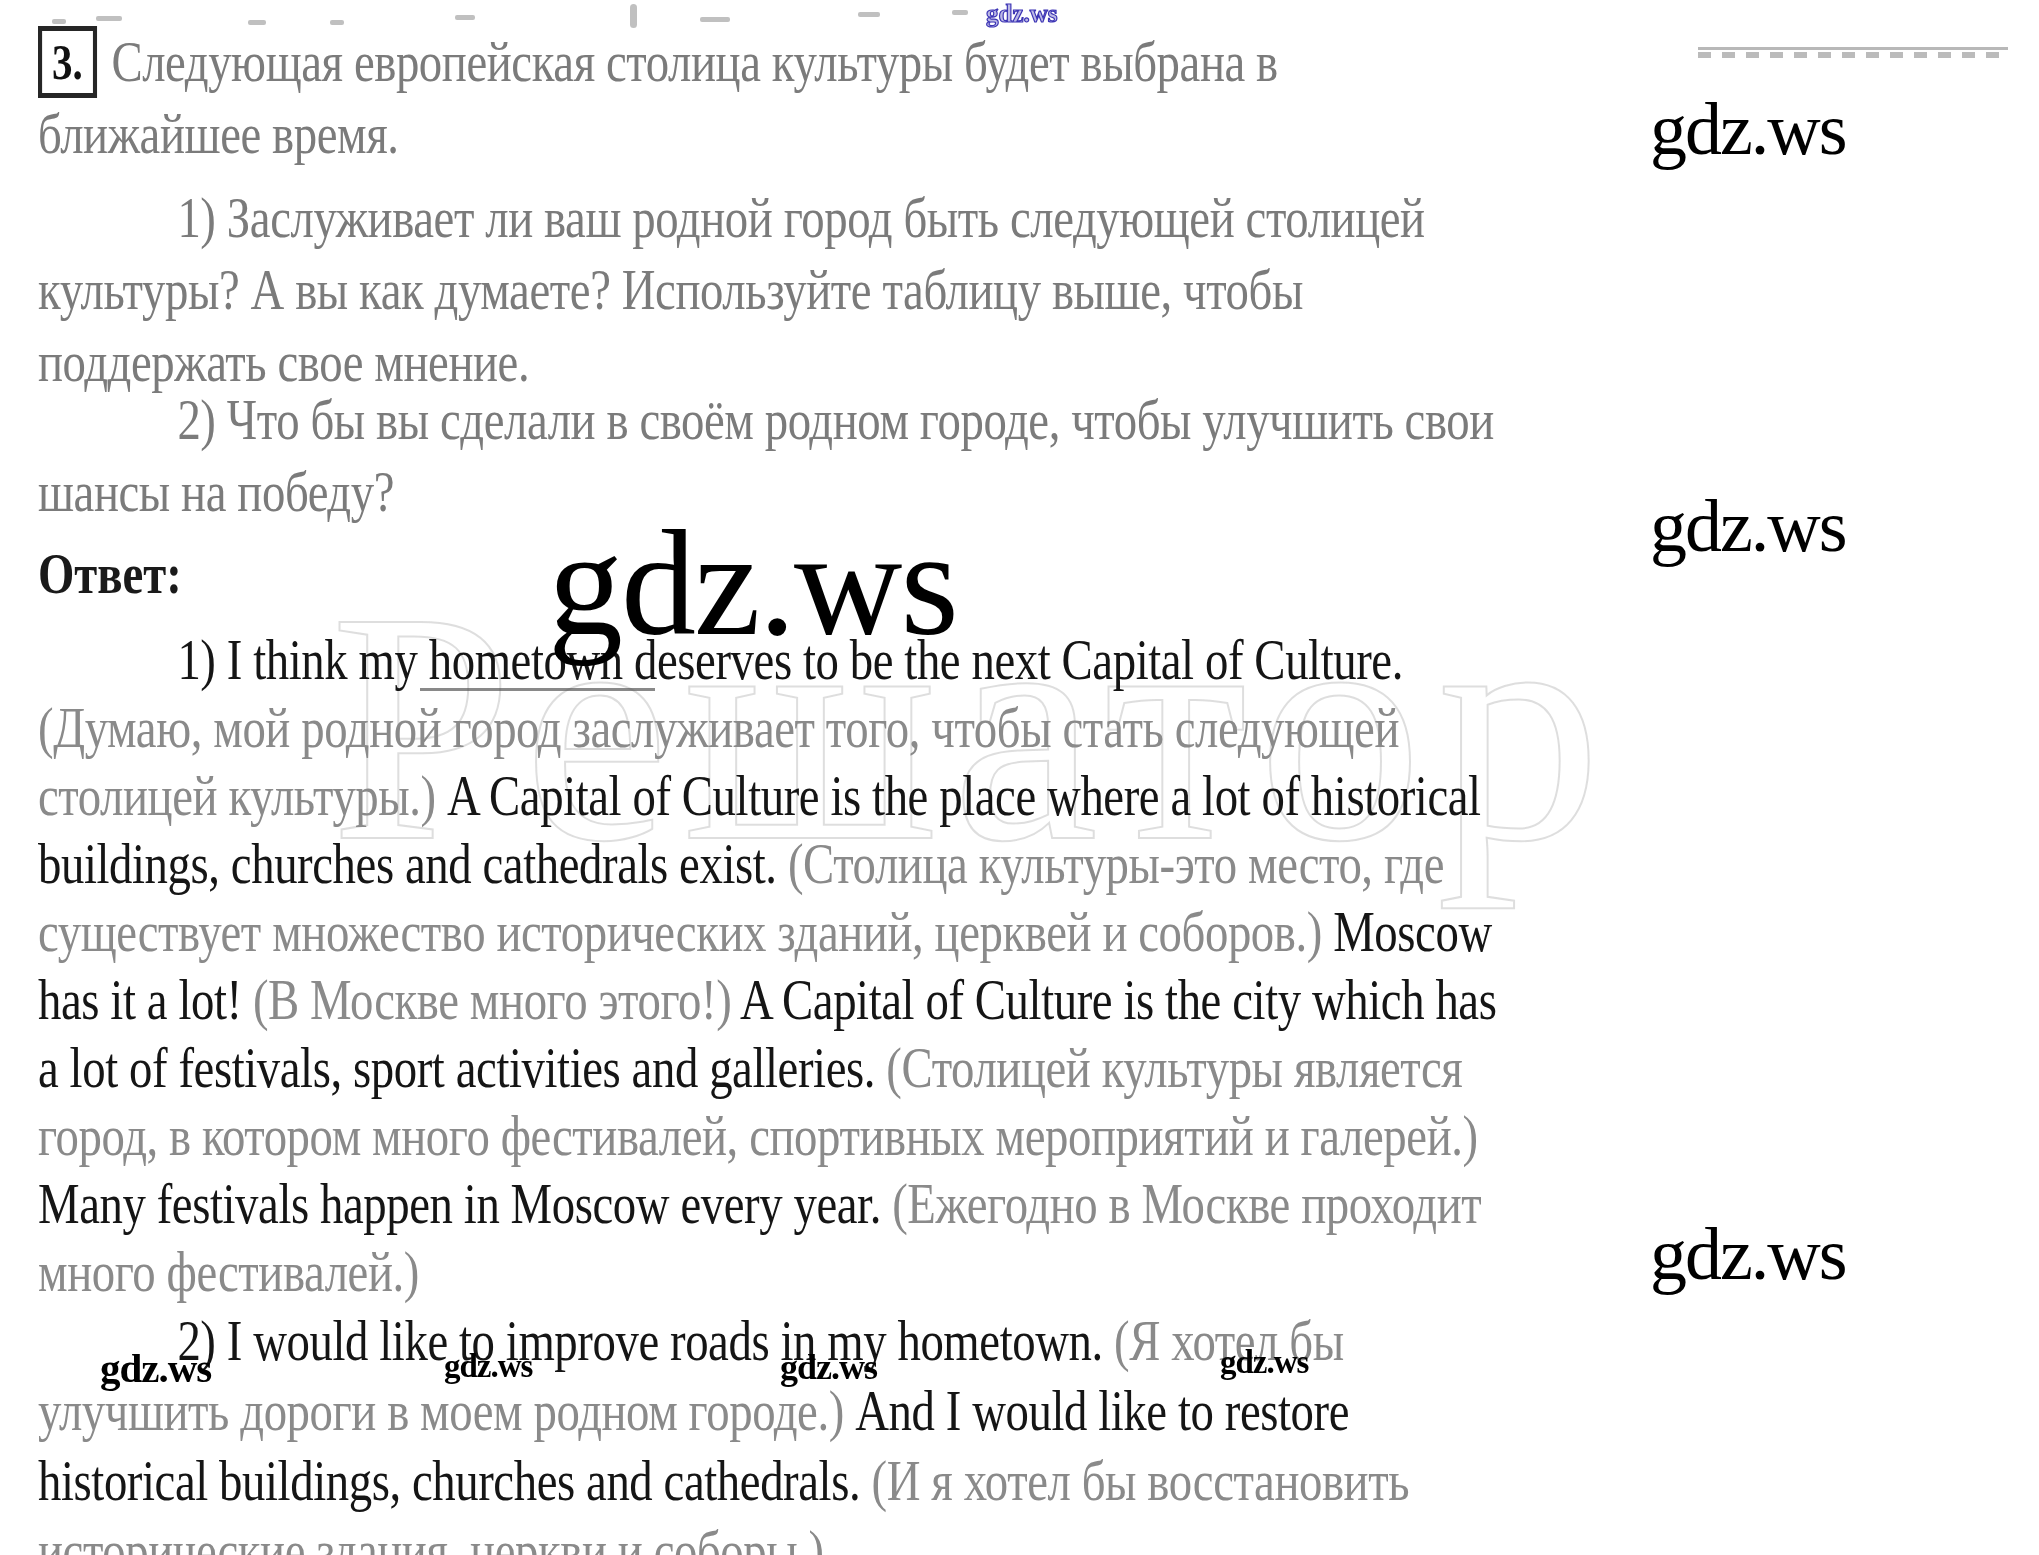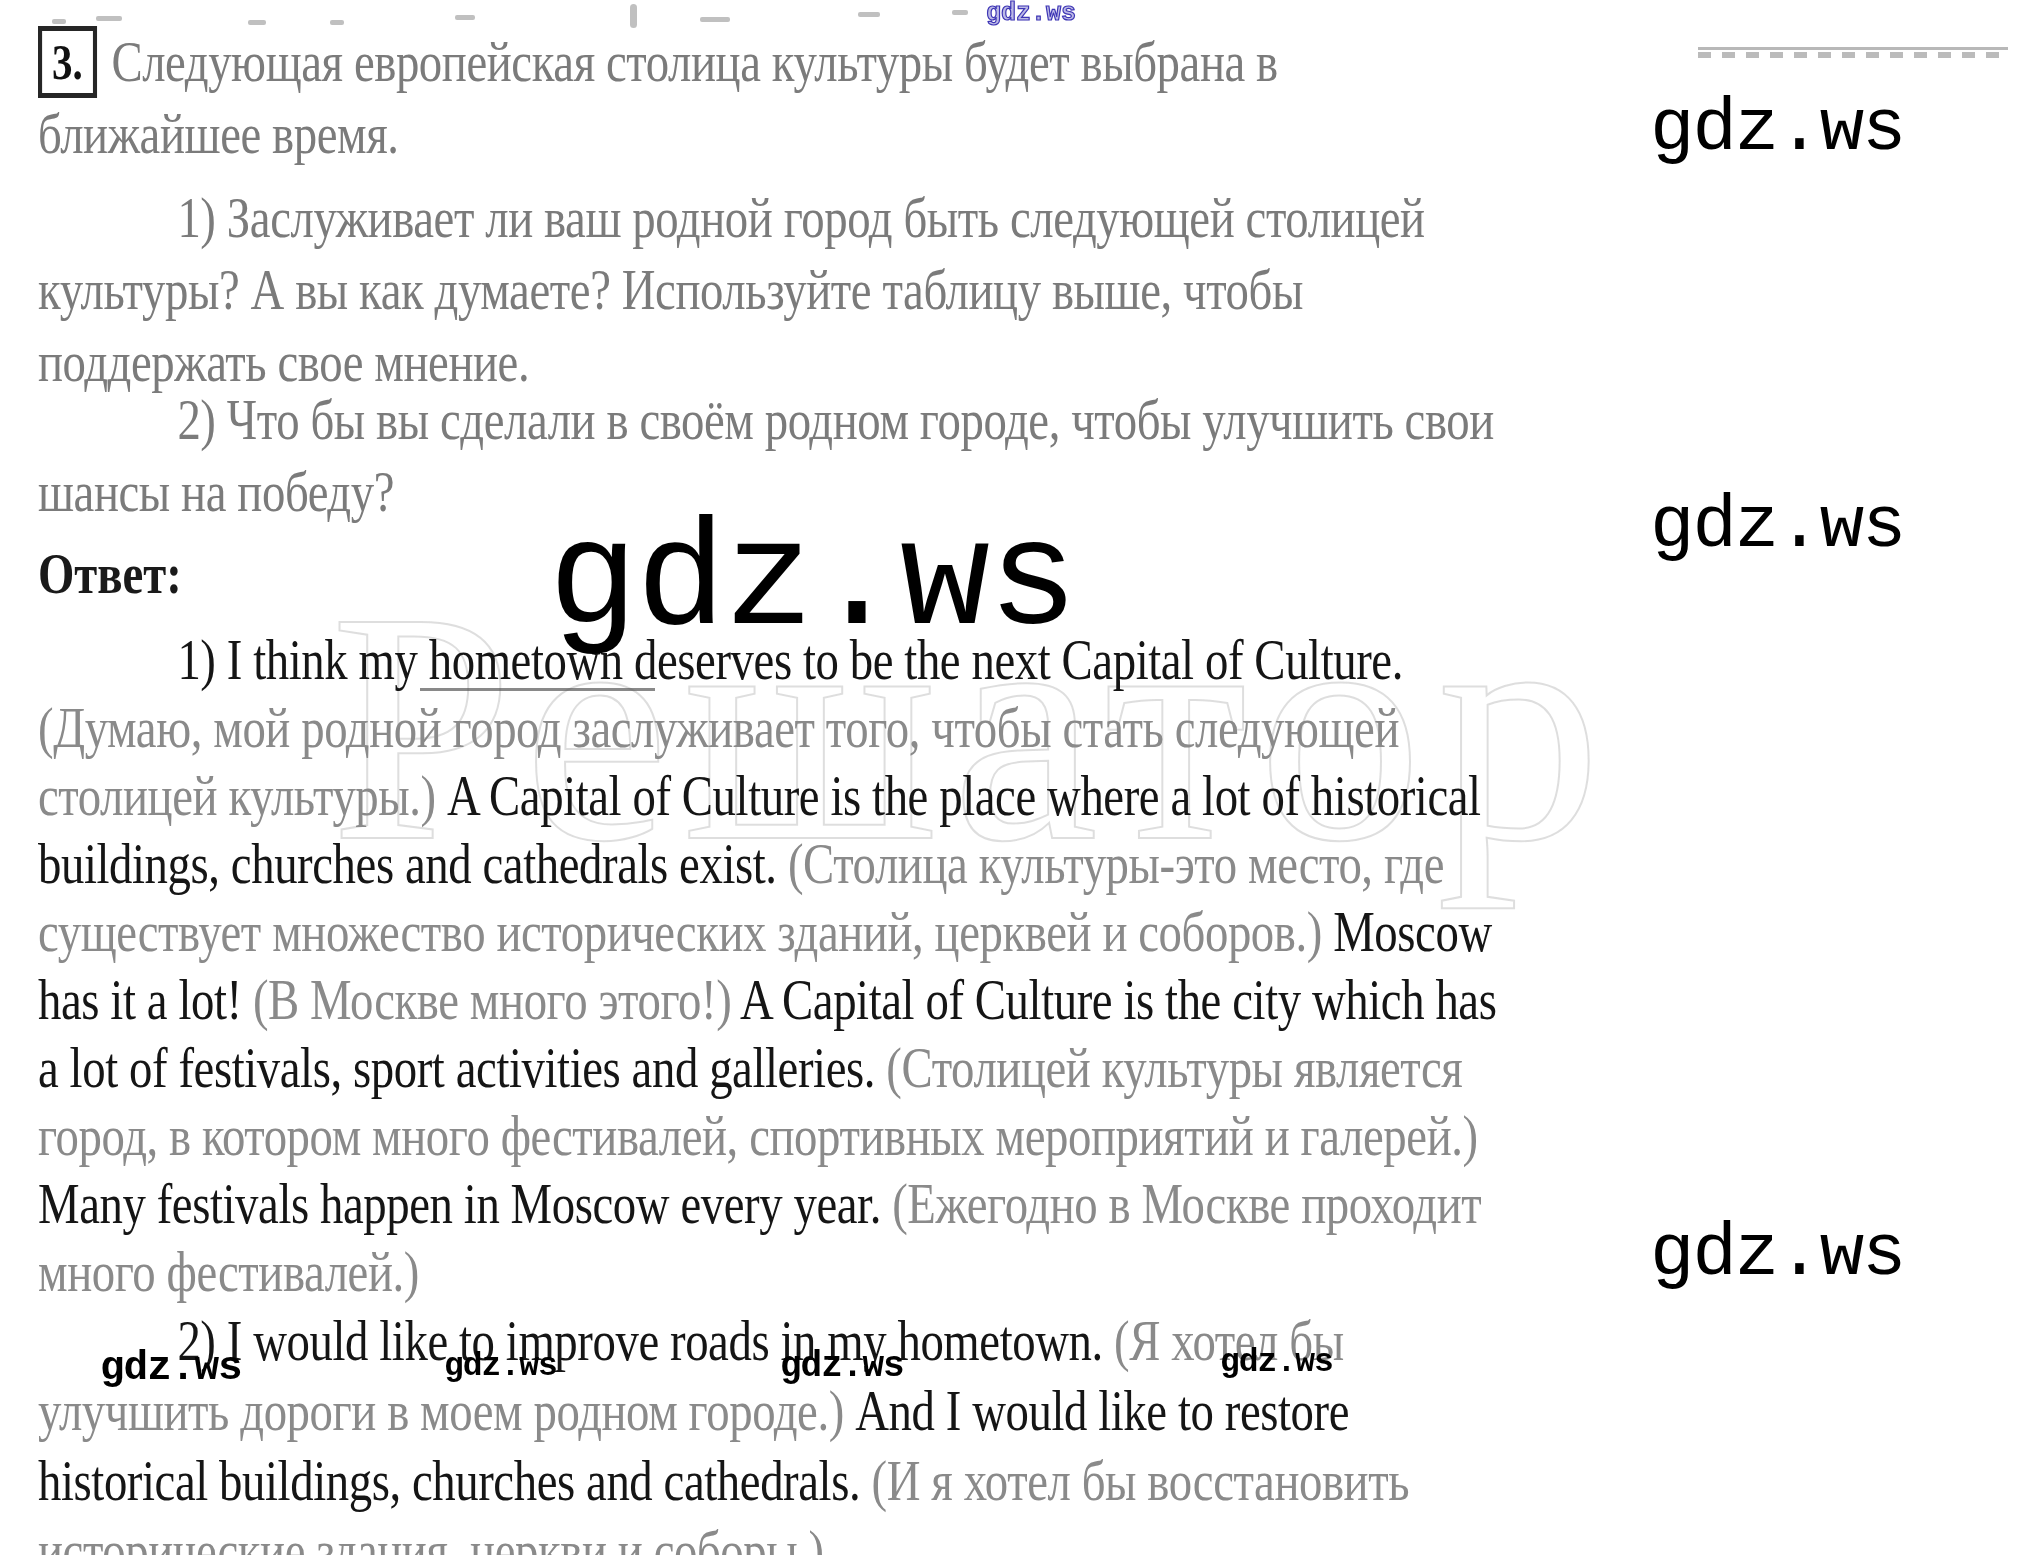--- a/index.html
+++ b/index.html
@@ -49,21 +49,21 @@
     line-height:58px;
     vertical-align:2px;
   }
   .num-box .num{
     color:#111;font-weight:bold;font-size:50px;letter-spacing:0;
   }
 
   
   .wm{
     position:absolute;z-index:5;
-    font-family:Liberation Mono, monospace;
+    font-family:Liberation Serif, serif;
     color:#000;line-height:1;white-space:nowrap;
     letter-spacing:-2px;
   }
   .wm-center{left:548px;top:508px;font-size:150px;}
   .wm-r1{left:1650px;top:92px;font-size:74px;}
   .wm-r2{left:1650px;top:489px;font-size:74px;}
   .wm-r3{left:1650px;top:1217px;font-size:74px;}
   .wm-sm{font-weight:600;letter-spacing:-1px;}
   .wm-s1{left:100px;top:1348px;font-size:41px;}
   .wm-s2{left:444px;top:1350px;font-size:33px;}

